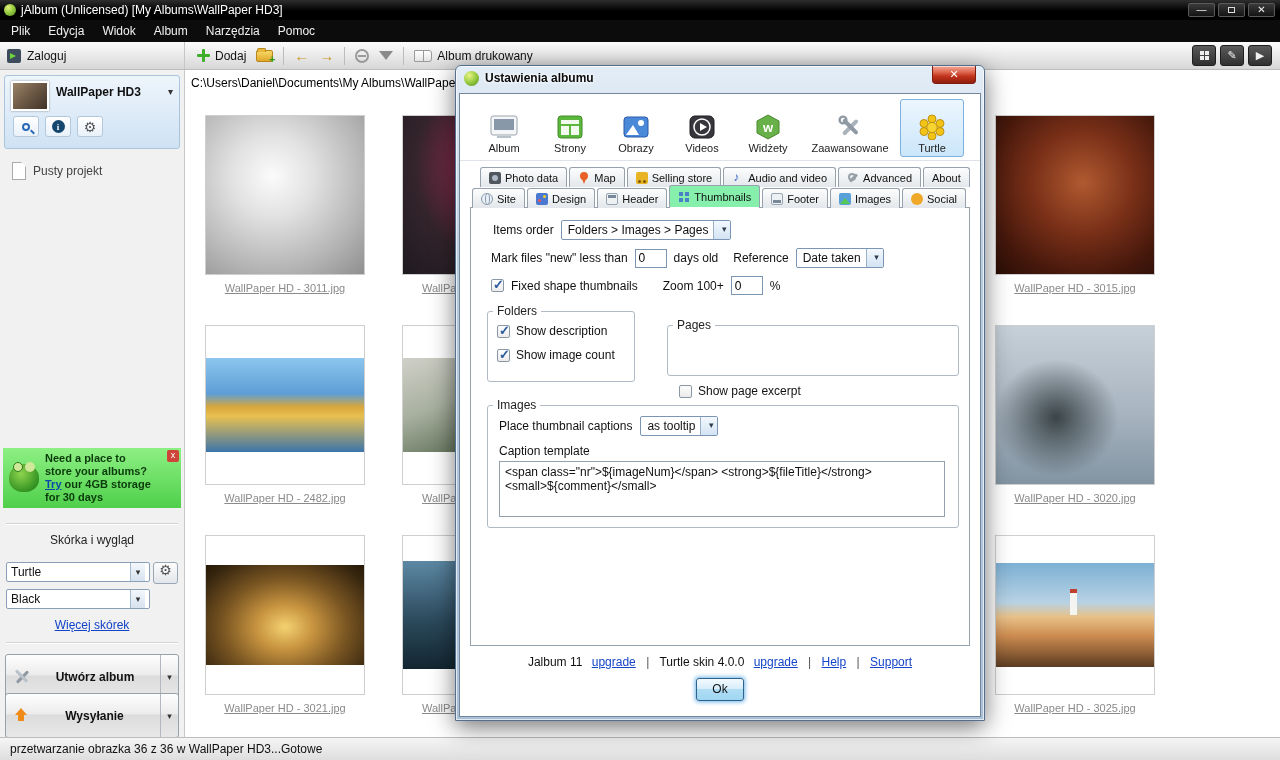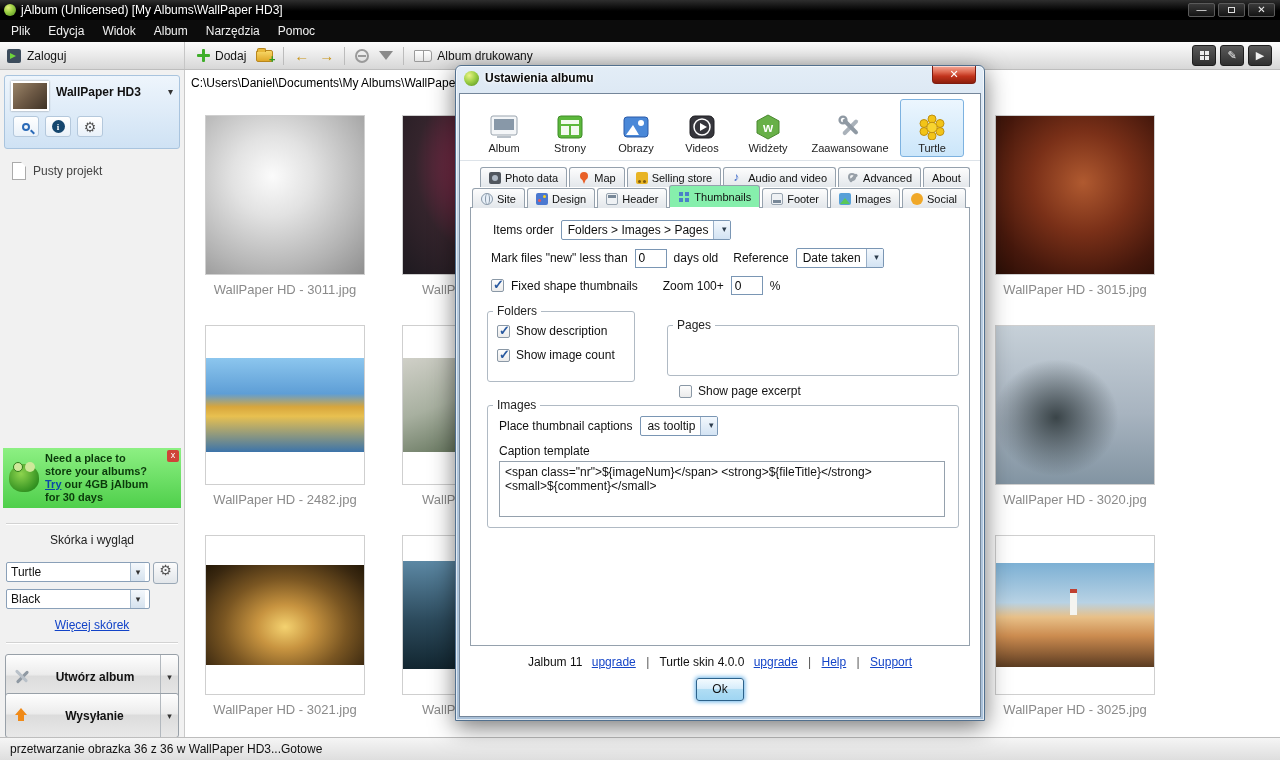--- a/index.html
+++ b/index.html
@@ -80,21 +80,21 @@
   .tools-ic { width:16px; height:16px; position:relative; flex:none; }
   .tools-ic::before { content:""; position:absolute; left:7px; top:0; width:3px; height:16px; background:#8f99a3; border-radius:2px; transform:rotate(45deg); }
   .tools-ic::after { content:""; position:absolute; left:6px; top:-1px; width:3px; height:16px; background:#b9c1c9; border-radius:2px; transform:rotate(-45deg); }
   .up-ic { width:15px; height:15px; position:relative; flex:none; }
   .up-ic::before { content:""; position:absolute; left:1px; top:0; border-left:6px solid transparent; border-right:6px solid transparent; border-bottom:7px solid #f08a18; }
   .up-ic::after { content:""; position:absolute; left:4px; top:6px; width:6px; height:7px; background:#f08a18; }
   
   .main { position:absolute; left:185px; top:70px; right:0; bottom:23px; background:#fff; }
   .path-label { position:absolute; left:6px; top:6px; color:#000; }
   .cell { position:absolute; width:160px; height:160px; border:1px solid #cfcfcf; background:#fff; display:flex; align-items:center; justify-content:center; }
-  .caption { position:absolute; width:160px; text-align:center; font-size:13px; color:#8a8a8a; }
+  .caption { position:absolute; width:160px; text-align:center; font-size:11px; color:#8a8a8a;text-decoration:underline; }
   .caption.trunc { text-align:left; padding-left:20px; }
   .t-3011{width:158px;height:158px;background:radial-gradient(circle at 42% 38%,#fbfbfb 0%,#e2e2e2 30%,#b4b4b4 70%,#8f8f8f 100%);}
   .t-c2a{width:158px;height:158px;background:radial-gradient(circle at 72% 32%,#e0507e 0%,#8c2c4e 30%,#34242c 65%,#1e1a20 100%);}
   .t-3015{width:158px;height:158px;background:radial-gradient(circle at 55% 42%,#b05a30 0%,#7a3018 40%,#46180c 75%,#2a0e06 100%);}
   .t-3016{width:158px;height:94px;background:linear-gradient(180deg,#8cc6ee 0%,#5e9ed6 38%,#d8a63c 52%,#e8c050 62%,#3c74aa 100%);}
   .t-c2b{width:158px;height:94px;background:linear-gradient(160deg,#d0d0c8 0%,#a8b0a0 40%,#687860 75%,#3c4838 100%);}
   .t-3020{width:158px;height:158px;background:radial-gradient(ellipse at 38% 58%,#3a4448 0%,rgba(58,68,72,0) 45%),linear-gradient(180deg,#c6d0d8 0%,#a8b4c0 55%,#8294a2 100%);}
   .t-3021{width:158px;height:100px;background:radial-gradient(ellipse at 50% 62%,#f4d270 0%,#c89440 25%,#7a5622 55%,#3a2810 85%,#241806 100%);}
   .t-c2c{width:158px;height:108px;background:linear-gradient(180deg,#5c88a4 0%,#2c4a5c 55%,#122630 100%);}
   .t-3025{width:158px;height:104px;position:relative;background:linear-gradient(180deg,#7cb0d4 0%,#b8d2e4 38%,#e8c088 52%,#cc8c50 70%,#8a5c34 88%,#5a3c22 100%);}
@@ -250,21 +250,21 @@
   </div>
   <div class="empty-project">
     <span class="page-ic"></span>
     <span>Pusty projekt</span>
   </div>
   <div class="ad-box">
     <span class="frog"></span>
     <span class="ad-text">
       <span>Need a place to</span><br>
       <span>store your albums?</span><br>
-      <span class="ad-link">Try</span><span> our 4GB jAlbum</span><br>
+      <span class="ad-link">Try</span><span> our 4GB storage</span><br>
       <span>for 30 days</span>
     </span>
     <span class="ad-close">x</span>
   </div>
   <div class="side-sep" style="top:453px"></div>
   <div class="skin-header">Skórka i wygląd</div>
   <div class="side-select" style="top:492px">
     <span>Turtle</span>
     <span class="sarr">▾</span>
   </div>

